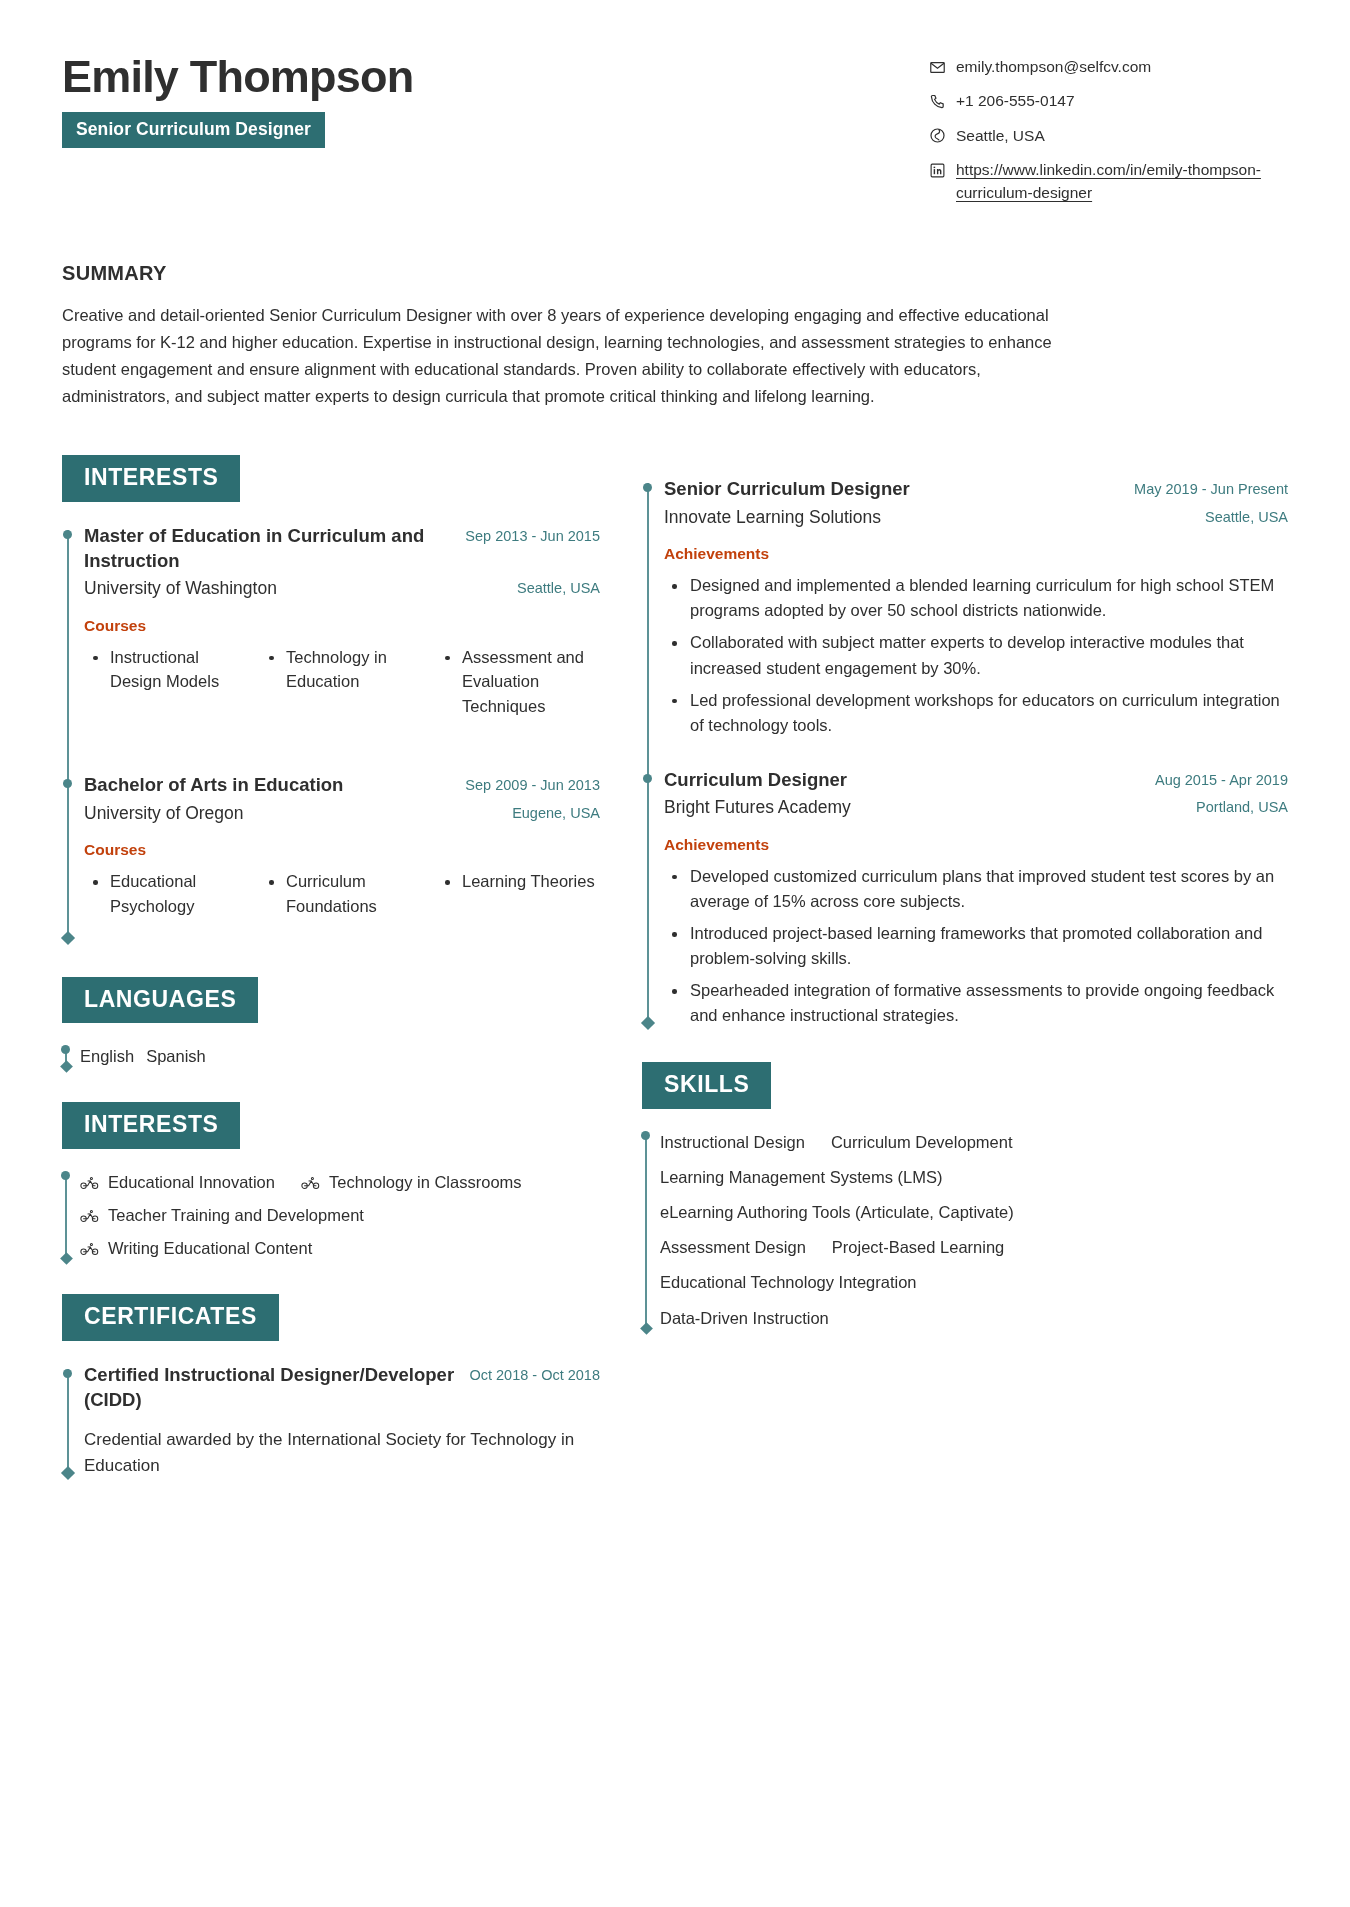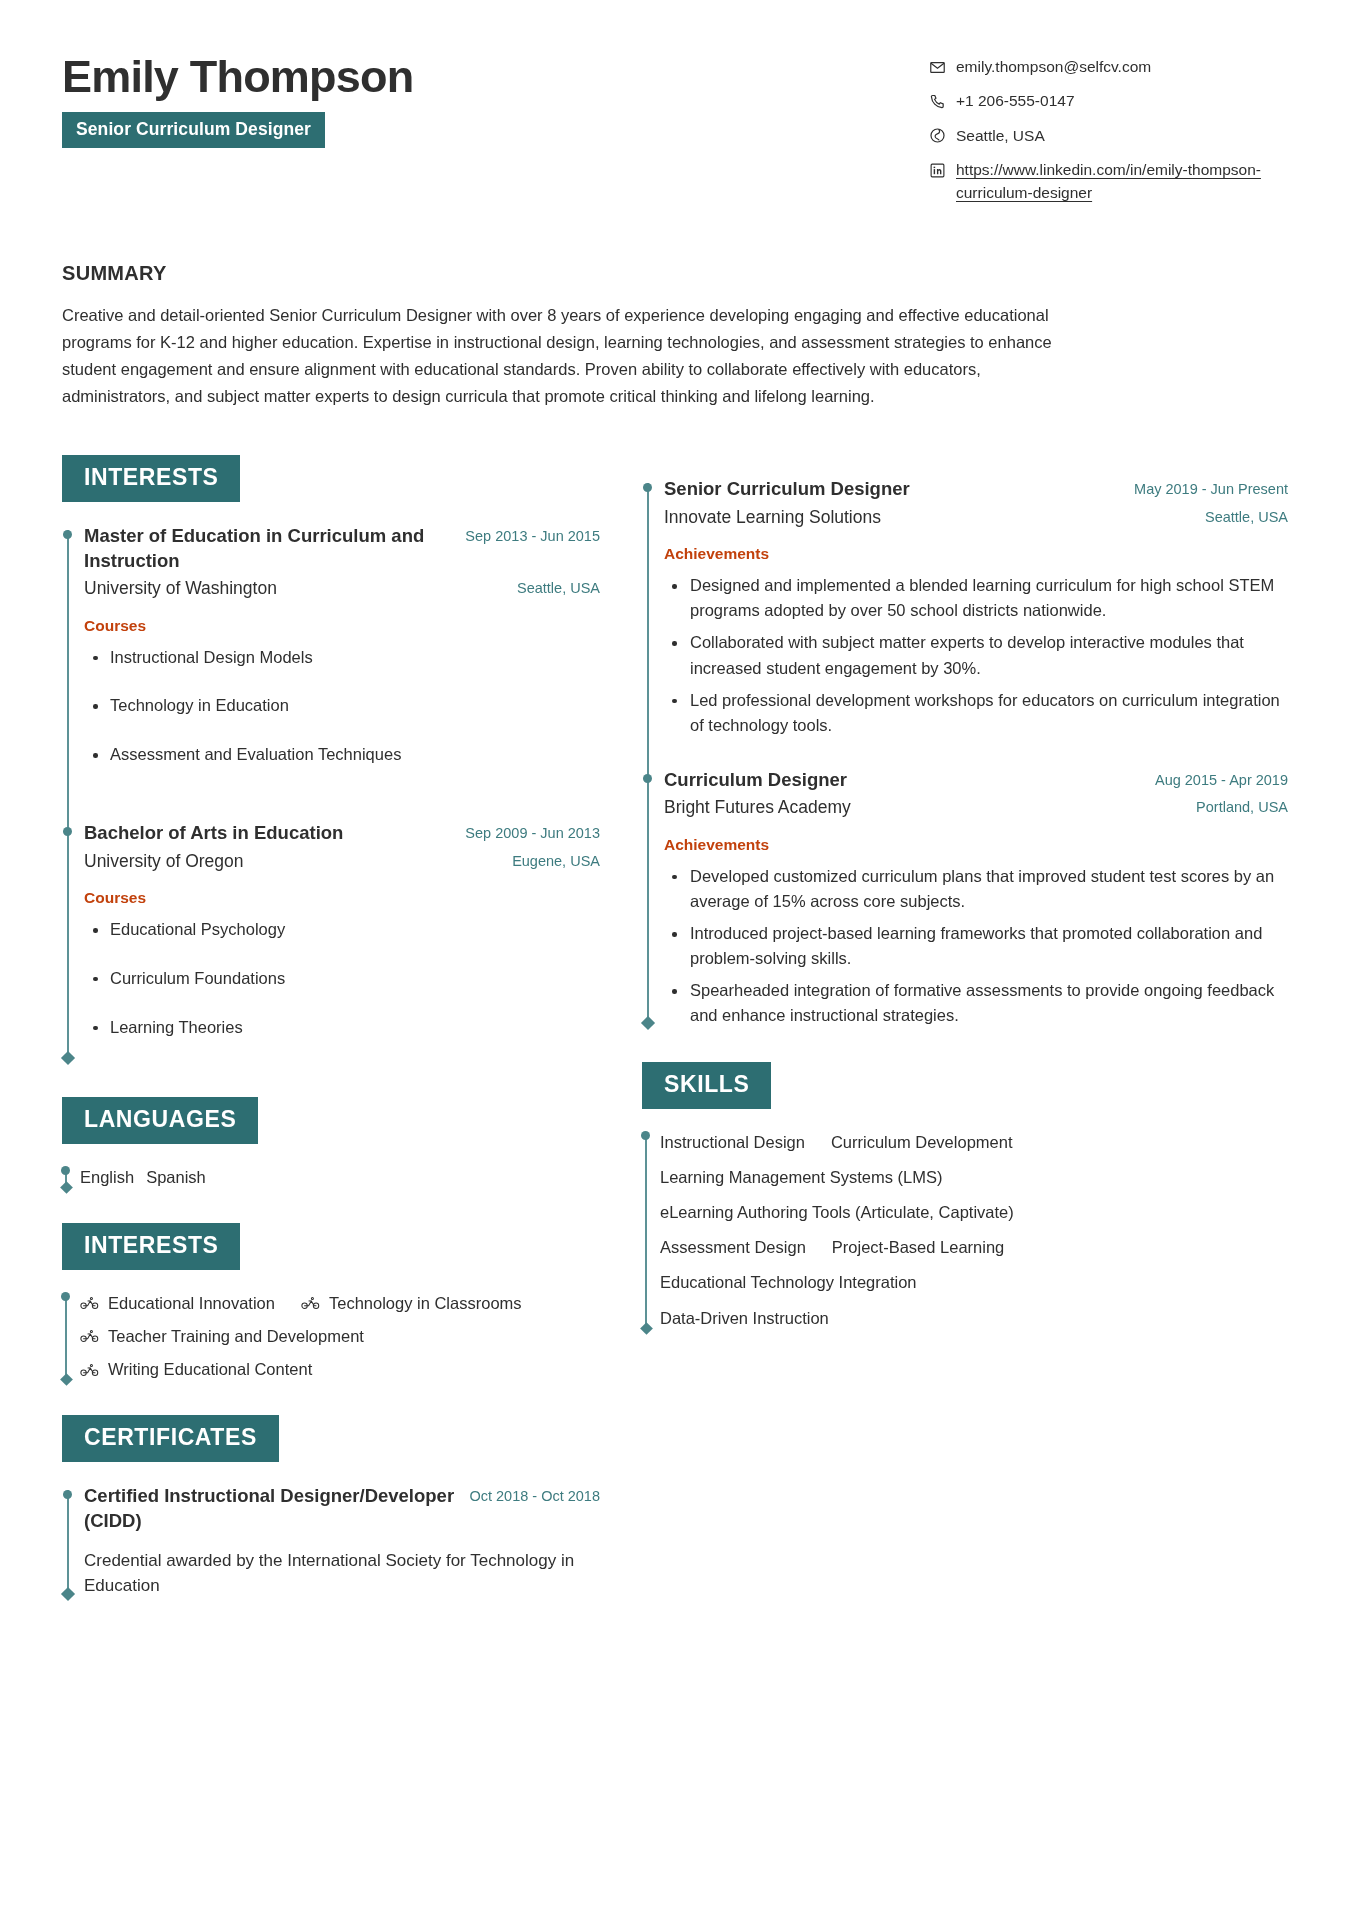--- a/index.html
+++ b/index.html
@@ -226,21 +226,21 @@
     position: absolute;
     left: 8px;
     top: 11px;
     width: 4.5px;
     height: 4.5px;
     border-radius: 50%;
     background: #2f2f2f;
   }
   .courses-grid {
     display: grid;
-    grid-template-columns: 1fr;
+    grid-template-columns: 1fr 1fr 1fr;
     column-gap: 12px;
     row-gap: 0px;
     margin-top: 10px;
   }
   .course-cell {
     position: relative;
     padding-left: 26px;
     font-size: 16.5px;
     line-height: 1.5;
     color: #2f2f2f;

